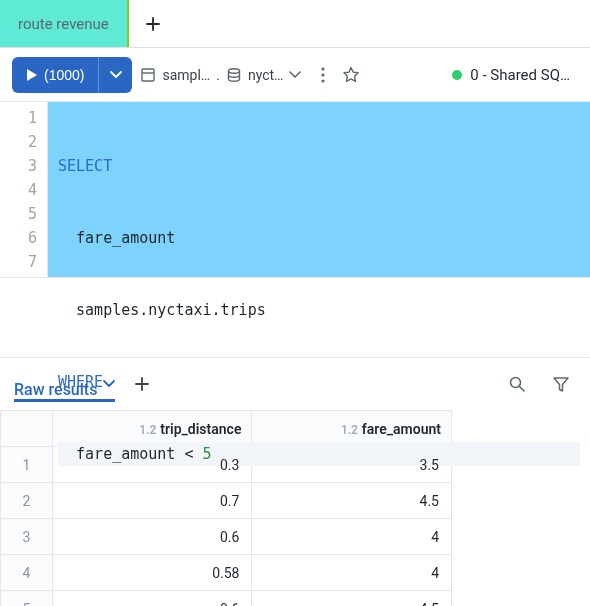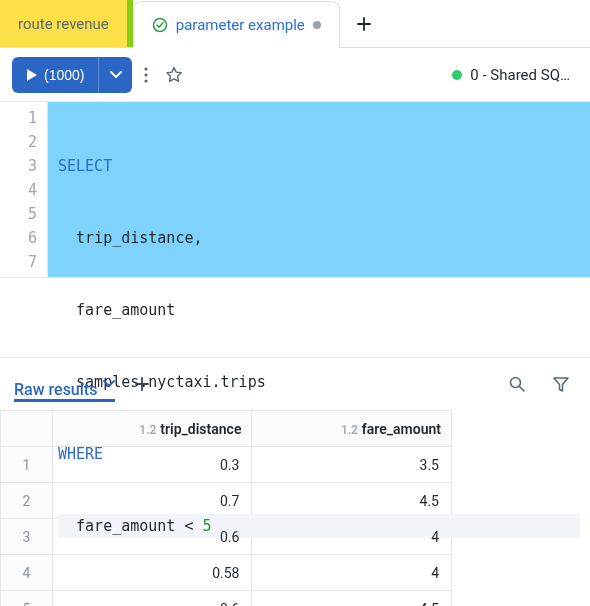--- a/index.html
+++ b/index.html
@@ -21,22 +21,22 @@
     background: #fff;
   }
   .tab {
     display: flex;
     align-items: center;
     gap: 8px;
     padding: 0 18px;
     height: 100%;
     font-size: 15px;
     color: #5a6872;
-    background: #fde047;
-    border-right: 6px solid #84cc16;
+    background: #5eead4;
+    border-right: 2px solid #84cc16;
     cursor: pointer;
   }
   .tab.active {
     background: #fff;
     color: #2e6fd0;
     border-top: 1px solid #dcdfe3;
     border-left: 1px solid #dcdfe3;
     border-right: 1px solid #dcdfe3;
     border-radius: 8px 8px 0 0;
     position: relative;
@@ -221,30 +221,20 @@
   }
   table.results th.corner { width:52px; background:#fafbfc; }
   .col { width: 200px; }
 </style>
 </head>
 <body>
 
 <div class="tabs">
   <div class="tab">
     <span>route revenue</span>
-  </div>
-  <div class="tab active">
-    <span class="check">
-      <svg width="16" height="16" viewBox="0 0 16 16">
-          <circle cx="8" cy="8" r="6.5" fill="none" stroke="#2f9e44" stroke-width="1.5"></circle>
-          <path d="M5 8.2l2 2 4-4.4" fill="none" stroke="#2f9e44" stroke-width="1.6" stroke-linecap="round" stroke-linejoin="round"></path>
-        </svg>
-    </span>
-    <span>parameter example</span>
-    <span class="dot"></span>
   </div>
   <div class="newtab">
     <svg width="16" height="16" viewBox="0 0 16 16">
         <path d="M8 2v12M2 8h12" stroke="#1f272d" stroke-width="1.8" stroke-linecap="round"></path>
       </svg>
   </div>
 </div>
 
 <div class="toolbar">
   <div class="run-group">
@@ -254,20 +244,37 @@
         </svg>
       <span>(1000)</span>
     </button>
     <button class="run-drop">
       <svg width="12" height="8" viewBox="0 0 12 8">
           <path d="M1 1l5 5 5-5" fill="none" stroke="#fff" stroke-width="1.8" stroke-linecap="round" stroke-linejoin="round"></path>
         </svg>
     </button>
   </div>
 
+  <div class="catalog-pick">
+    <svg width="16" height="16" viewBox="0 0 16 16">
+        <rect x="2" y="2" width="12" height="12" rx="1" fill="none" stroke="#5a6872" stroke-width="1.4"></rect>
+        <line x1="2" y1="6" x2="14" y2="6" stroke="#5a6872" stroke-width="1.4"></line>
+      </svg>
+    <span>sampl…</span>
+    <span>.</span>
+    <svg width="16" height="16" viewBox="0 0 16 16">
+        <ellipse cx="8" cy="4" rx="5.5" ry="2.2" fill="none" stroke="#5a6872" stroke-width="1.4"></ellipse>
+        <path d="M2.5 4v8c0 1.2 2.5 2.2 5.5 2.2s5.5-1 5.5-2.2V4" fill="none" stroke="#5a6872" stroke-width="1.4"></path>
+        <path d="M2.5 8c0 1.2 2.5 2.2 5.5 2.2s5.5-1 5.5-2.2" fill="none" stroke="#5a6872" stroke-width="1.4"></path>
+      </svg>
+    <span>nyct…</span>
+    <svg width="12" height="8" viewBox="0 0 12 8">
+        <path d="M1 1l5 5 5-5" fill="none" stroke="#5a6872" stroke-width="1.6" stroke-linecap="round" stroke-linejoin="round"></path>
+      </svg>
+  </div>
 
   <div class="tool-icon">
     <svg width="4" height="16" viewBox="0 0 4 16">
         <circle cx="2" cy="2" r="1.6" fill="#5a6872"></circle>
         <circle cx="2" cy="8" r="1.6" fill="#5a6872"></circle>
         <circle cx="2" cy="14" r="1.6" fill="#5a6872"></circle>
       </svg>
   </div>
   <div class="tool-icon">
     <svg width="18" height="18" viewBox="0 0 18 18">
@@ -286,21 +293,20 @@
     <div>1</div>
     <div>2</div>
     <div>3</div>
     <div>4</div>
     <div>5</div>
     <div>6</div>
     <div>7</div>
   </div>
   <div class="code">
     <div class="line"><span class="kw">SELECT</span></div>
-    <div class="line"><span>  </span><span>trip_distance,</span></div>
     <div class="line"><span>  </span><span>fare_amount</span></div>
     <div class="line"><span>  </span><span>samples.nyctaxi.trips</span></div>
     <div class="line"><span class="kw">WHERE</span></div>
     <div class="line hl"><span>  </span><span>fare_amount &lt; </span><span class="num">5</span></div>
   </div>
 </div>
 
 <div class="divider"></div>
 
 <div class="results-bar">

